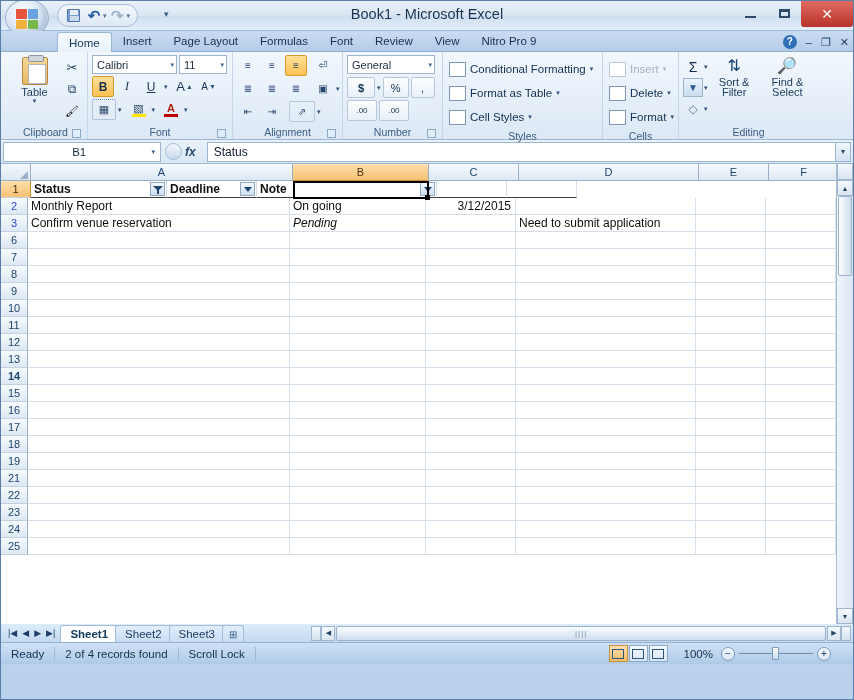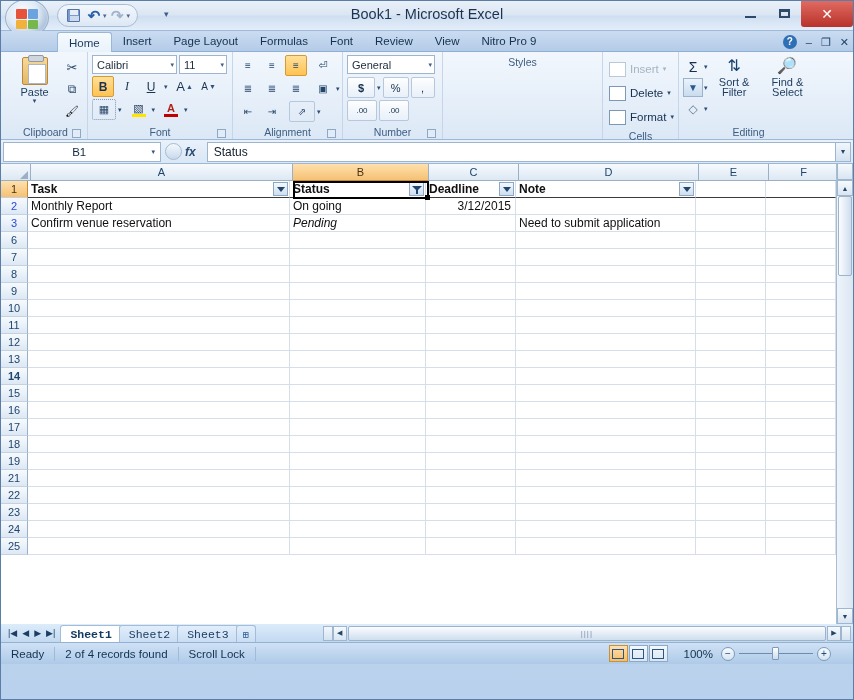--- a/index.html
+++ b/index.html
@@ -239,21 +239,20 @@
   .hscroll-row { height:18px; display:flex; align-items:center;
                  background: linear-gradient(to bottom,#dcecfb,#c3d9f0); padding:0 2px;}
   .tabnav { display:flex; align-items:center; gap:1px; padding:0 3px;}
   .tabnav span{font-size:9px;color:#1d3e64;cursor:pointer;padding:0 2px;}
   .sheettabs { display:flex; align-items:flex-end; height:18px; }
   .stab {
     height:17px; line-height:17px; padding:0 9px; font-size:11.5px; color:#1d3e64; cursor:pointer;
     background:linear-gradient(to bottom,#e2eefb,#c9ddf3);
     border:1px solid #a3bdd8; border-bottom:none; border-radius:3px 3px 0 0; margin-right:-3px;
     transform: skewX(0deg);
-    font-family: Liberation Mono, monospace;
   }
   .stab.active { background:#fff; color:#12395f; font-weight:bold; }
   .stab.newsheet{padding:0 6px;}
   .hbar { flex:1; display:flex; align-items:center; height:15px; }
   .hsplit{width:10px;height:15px;background:linear-gradient(to bottom,#f3f8fd,#d4e2f1);border:1px solid #a0b6cc;}
   .hthumb{flex:1;height:15px;margin:0 1px;background:linear-gradient(to bottom,#fbfdff,#cfddee);
           border:1px solid #9db3c9;border-radius:2px; display:flex;align-items:center;justify-content:center;}
   .grip{font-size:8px;color:#7b93ad;letter-spacing:1px;}
 
   
@@ -340,21 +339,21 @@
       <span class="mini">✕</span>
     </div>
   </div>
 
   <div class="ribbon">
 
     <div class="grp" style="width:83px;">
       <div class="grp-body">
         <div class="bigbtn">
           <span class="clip-ico"></span>
-          <span class="lbl">Paste</span>
+          <span class="lbl">Table</span>
           <span class="caret">▾</span>
         </div>
         <div class="smallcol">
           <div class="sbtn">
             <span style="font-size:13px;color:#2d4a6b;">✂</span>
           </div>
           <div class="sbtn">
             <span style="font-size:12px;color:#2d4a6b;">⧉</span>
           </div>
           <div class="sbtn">
@@ -490,20 +489,37 @@
           </div>
         </div>
       </div>
       <div class="grp-label">
         <span>Number</span>
         <span class="dlg"></span>
       </div>
     </div>
 
     <div class="grp" style="width:160px;">
+      <div class="grp-body" style="flex-direction:column;padding-top:2px;">
+        <div class="styrow">
+          <span class="sty-ico"></span>
+          <span class="t">Conditional Formatting</span>
+          <span class="caret8">▾</span>
+        </div>
+        <div class="styrow">
+          <span class="sty-ico"></span>
+          <span class="t">Format as Table</span>
+          <span class="caret8">▾</span>
+        </div>
+        <div class="styrow">
+          <span class="sty-ico"></span>
+          <span class="t">Cell Styles</span>
+          <span class="caret8">▾</span>
+        </div>
+      </div>
       <div class="grp-label">Styles</div>
     </div>
 
     <div class="grp" style="width:76px;">
       <div class="grp-body" style="flex-direction:column;padding-top:2px;">
         <div class="cellrow dim">
           <span class="sty-ico" style="border-color:#bcc8d6;"></span>
           <span class="t">Insert</span>
           <span class="caret8" style="color:#a5b3c2;">▾</span>
         </div>
@@ -574,23 +590,20 @@
         <div class="colh sel" style="width:136px;">B</div>
         <div class="colh" style="width:90px;">C</div>
         <div class="colh" style="width:180px;">D</div>
         <div class="colh" style="width:70px;">E</div>
         <div class="colh" style="width:70px;">F</div>
       </div>
 
       <div id="rows" style="position:relative;">
           <div style="display: flex;">
             <div class="rowh sel">1</div>
-            <div class="cell hdrcell bold" style="width: 262px;">Task<span class="filt-ico">
-                <span class="tri"></span>
-              </span></div>
             <div class="cell hdrcell bold" style="width: 136px;">Status<span class="filt-ico">
                 <span class="funnel"></span>
               </span></div>
             <div class="cell hdrcell bold" style="width: 90px;">Deadline<span class="filt-ico">
                 <span class="tri"></span>
               </span></div>
             <div class="cell hdrcell bold" style="width: 180px;">Note<span class="filt-ico">
                 <span class="tri"></span>
               </span></div>
             <div class="cell hdrcell bold" style="width: 70px;"></div>

